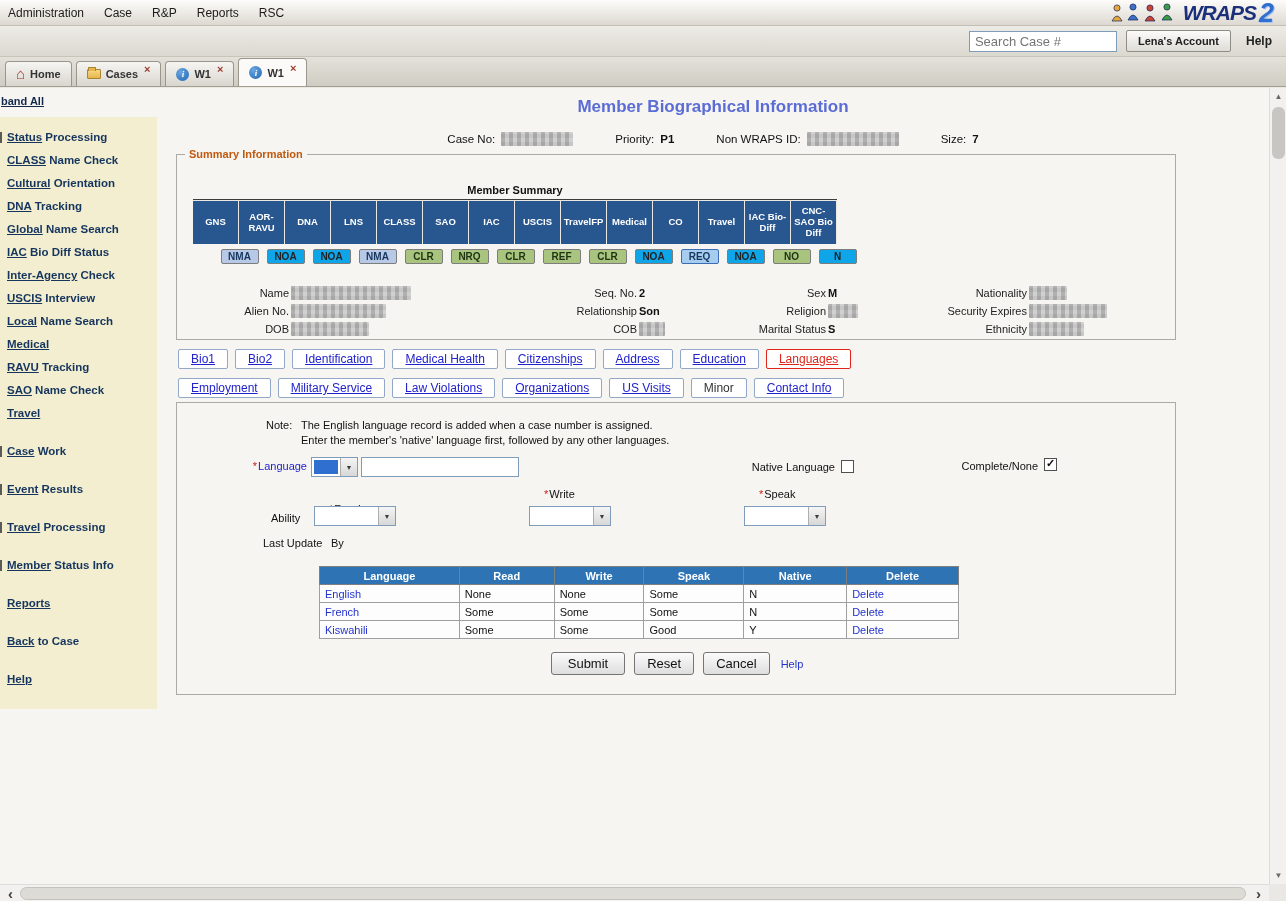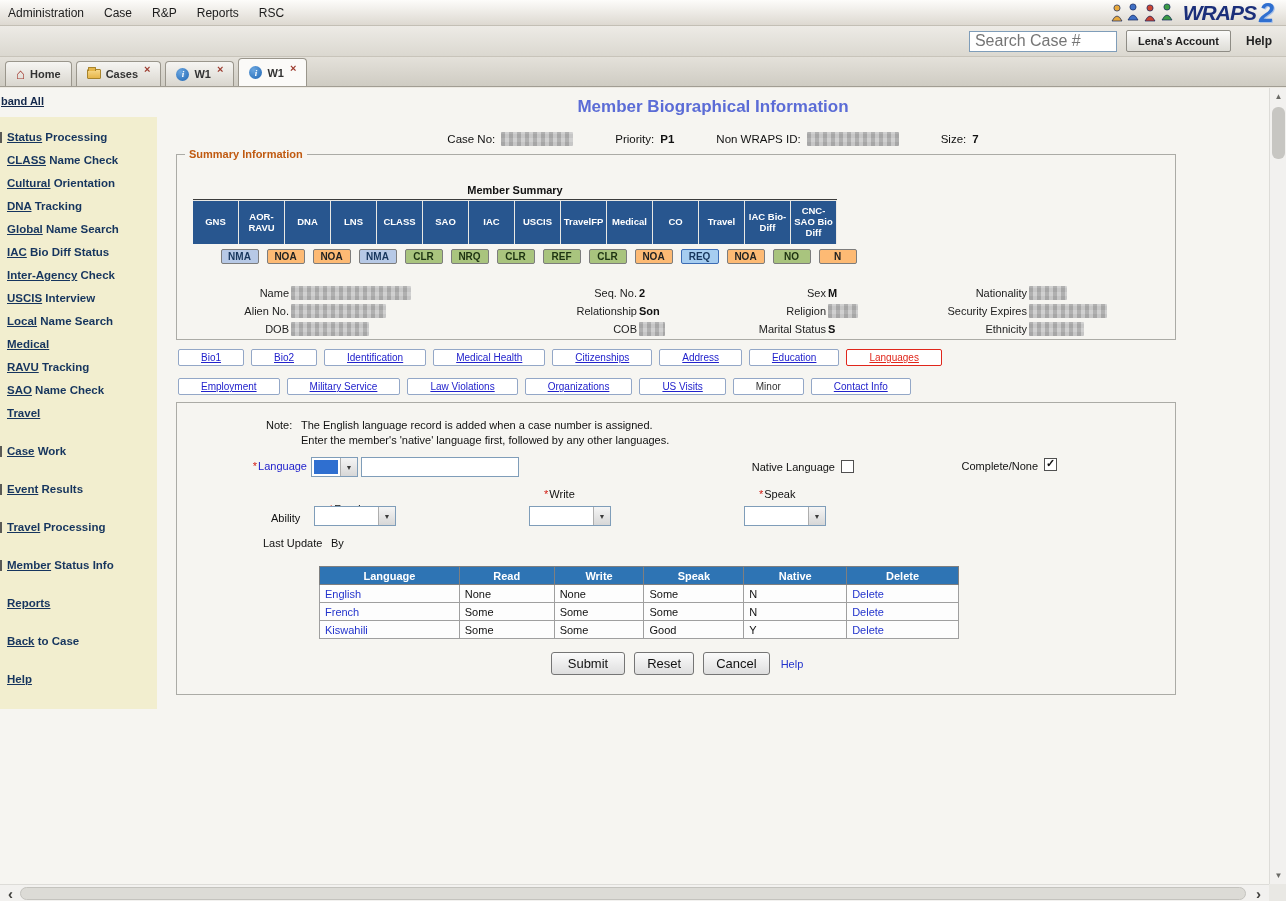--- a/index.html
+++ b/index.html
@@ -13,21 +13,21 @@
   .menu-item { font-size:12px; color:#1c1c1c; margin-right:20px; cursor:default; }
   .logo { margin-left:auto; display:flex; align-items:center; gap:3px; padding-right:4px; }
   .logo-wraps { font-size:21px; font-weight:bold; font-style:italic; color:#1b2f7a; letter-spacing:-1px; }
   .logo-2 { font-size:27px; font-weight:bold; font-style:italic; color:#2f6fd0; text-shadow:1px 1px 0 #aac2e6; line-height:20px; }
 
   
   .toolbar { position:absolute; top:26px; left:0; width:1286px; height:31px;
     background:linear-gradient(#edebe6,#dbd8d0); border-bottom:1px solid #c8c4ba;
     display:flex; align-items:center; justify-content:flex-end; gap:9px; padding:0 8px; }
   .search-input { width:148px; height:21px; border:1px solid #7f9db9; background:#fff;
-    font-family:inherit; font-size:16px; padding:2px 5px; color:#333; }
+    font-family:inherit; font-size:13px; padding:2px 5px; color:#333; }
   .account-btn { height:22px; padding:0 11px; font-family:inherit; font-size:11px; font-weight:bold; color:#222;
     background:linear-gradient(#fbfbfa,#dddcd6); border:1px solid #8e8c85; border-radius:2px; cursor:pointer; }
   .help-top { font-size:12px; font-weight:bold; color:#222; padding:0 6px; cursor:pointer; }
 
   
   .tabstrip { position:absolute; top:57px; left:0; width:1286px; height:30px;
     background:linear-gradient(#e4e1da,#cfccc3); border-bottom:1px solid #a19d93;
     display:flex; align-items:flex-end; padding:0 5px; gap:4px; }
   .tab { height:25px; display:flex; align-items:center; gap:5px; padding:0 10px;
     background:linear-gradient(#f6f5f2,#d9d6ce); border:1px solid #9a968c; border-bottom:none;
@@ -79,38 +79,38 @@
   .ms-title { text-align:center; font-size:11px; font-weight:bold; padding-bottom:3px; border-bottom:1px solid #3c3c3c; }
   .ms-row { display:flex; }
   .ms-head { width:46px; min-height:44px; background:#28568f; color:#fff; font-size:9.5px; font-weight:bold;
     display:flex; align-items:center; justify-content:center; text-align:center;
     border-right:1px solid #e9e8e4; border-top:1px solid #e9e8e4; padding:2px 1px; line-height:1.15; }
   .ms-badges { display:flex; margin-top:5px; }
   .ms-bcell { width:46px; display:flex; justify-content:center; }
   .badge { min-width:38px; height:15px; font-size:10px; font-weight:bold; display:flex; align-items:center;
     justify-content:center; border:1px solid #7d7d7d; border-radius:2px; padding:0 2px;margin-left:47px; }
   .badge-blue  { background:#b7c9e6; color:#17365d; }
-  .badge-gray  { background:#fdba74; color:#222; }
+  .badge-gray  { background:#0ea5e9; color:#222; }
   .badge-green { background:#a9c47e; color:#1d3311; }
   .badge-req   { background:#a6cdf0; color:#17365d; border:1px solid #3c6cb4; }
 
   .details { position:absolute; left:0; top:124px; width:1000px; }
   .det-col { position:absolute; top:0; }
   .det-col-1 { left:16px; }  .det-col-1 .det-label { width:98px; }
   .det-col-2 { left:352px; } .det-col-2 .det-label { width:110px; }
   .det-col-3 { left:541px; } .det-col-3 .det-label { width:110px; }
   .det-col-4 { left:742px; } .det-col-4 .det-label { width:110px; }
   .det-row { display:flex; height:18px; align-items:center; }
   .det-label { text-align:right; padding-right:2px; color:#222; white-space:nowrap; }
   .det-value { font-weight:bold; }
 
   .subtabs { position:absolute; left:21px; display:flex; gap:7px; }
   .subtabs1 { top:261px; } .subtabs2 { top:290px; }
-  .subtab { font-family:inherit; font-size:10px; color:#2222cc; text-decoration:underline; background:#fff;
-    border:1px solid #93a7c7; border-radius:2px; padding:2px 22px; cursor:pointer; }
+  .subtab { font-family:inherit; font-size:12px; color:#2222cc; text-decoration:underline; background:#fff;
+    border:1px solid #93a7c7; border-radius:2px; padding:2px 12px; cursor:pointer; }
   .subtab.active { color:#e0261b; border-color:#e0261b; }
   .subtab.disabled { color:#333; text-decoration:none; }
 
   .fieldset2 { position:absolute; left:19px; top:314px; width:1000px; height:293px; }
   .abs { position:absolute; }
   .note-label { left:89px; top:16px; }
   .note-1 { left:124px; top:16px; }
   .note-2 { left:124px; top:31px; }
   .req { color:#d11a11; margin-right:1px; }
   .bluelabel { color:#2222cc; }

